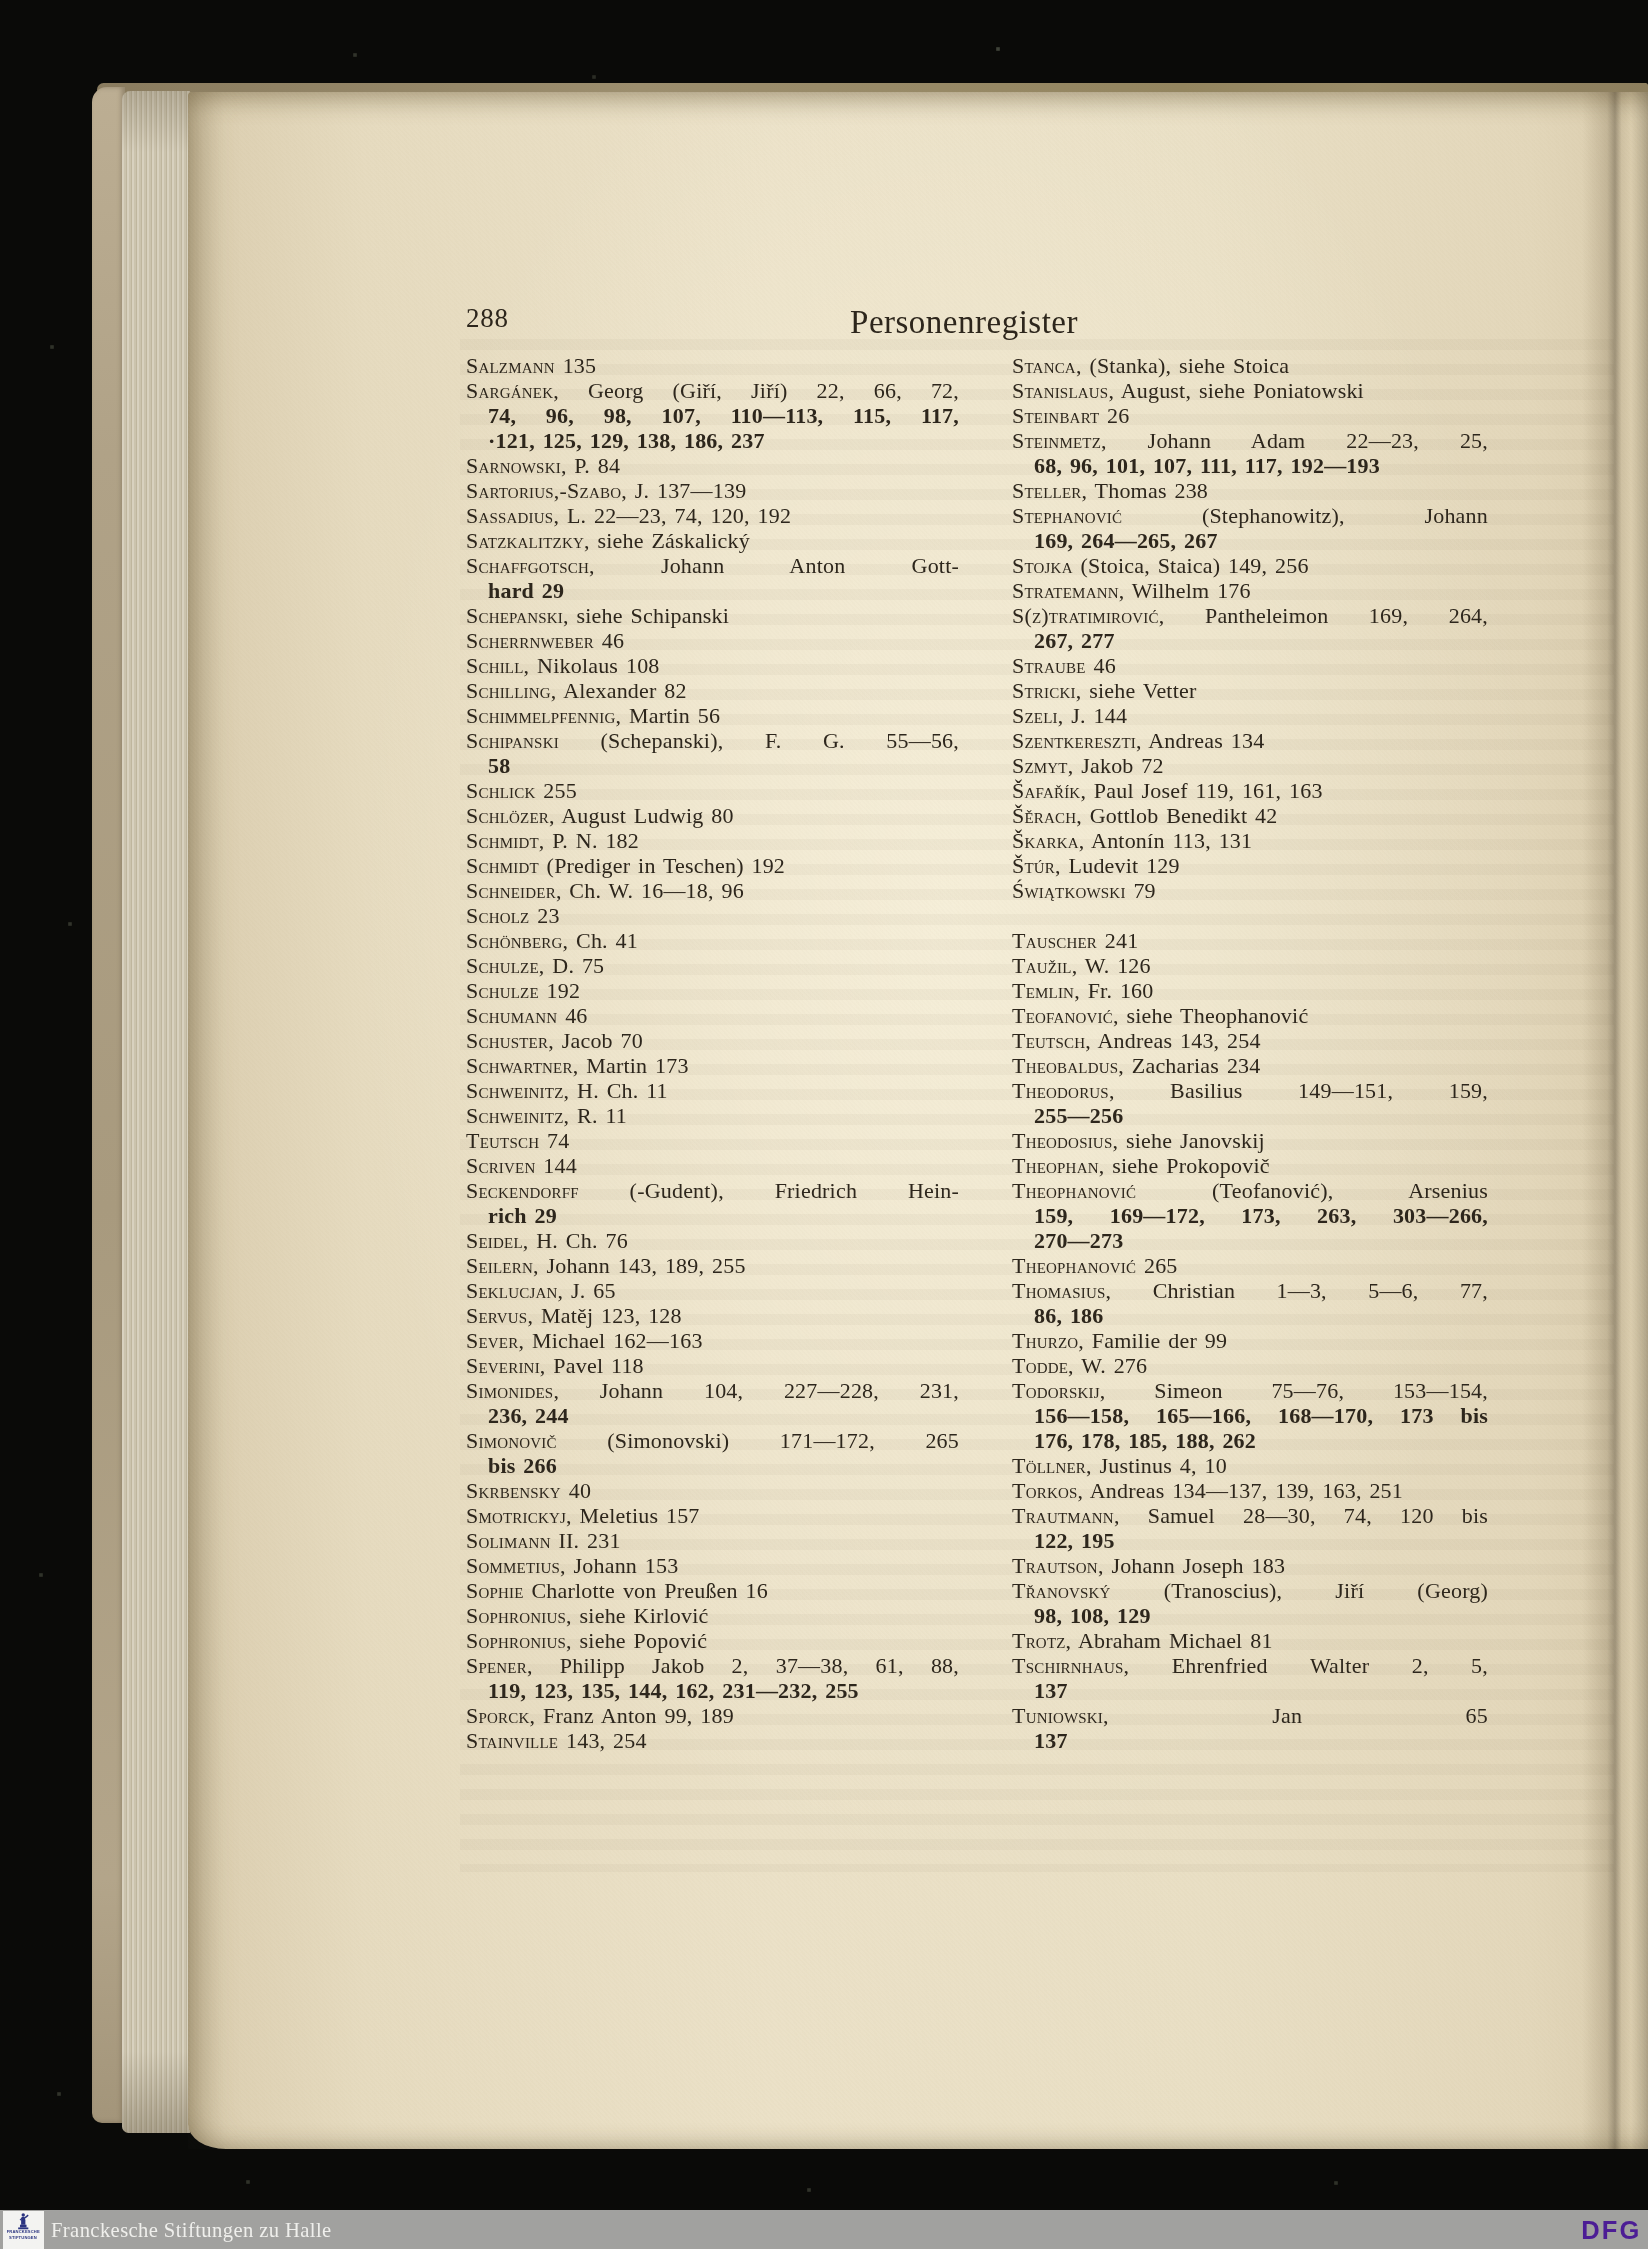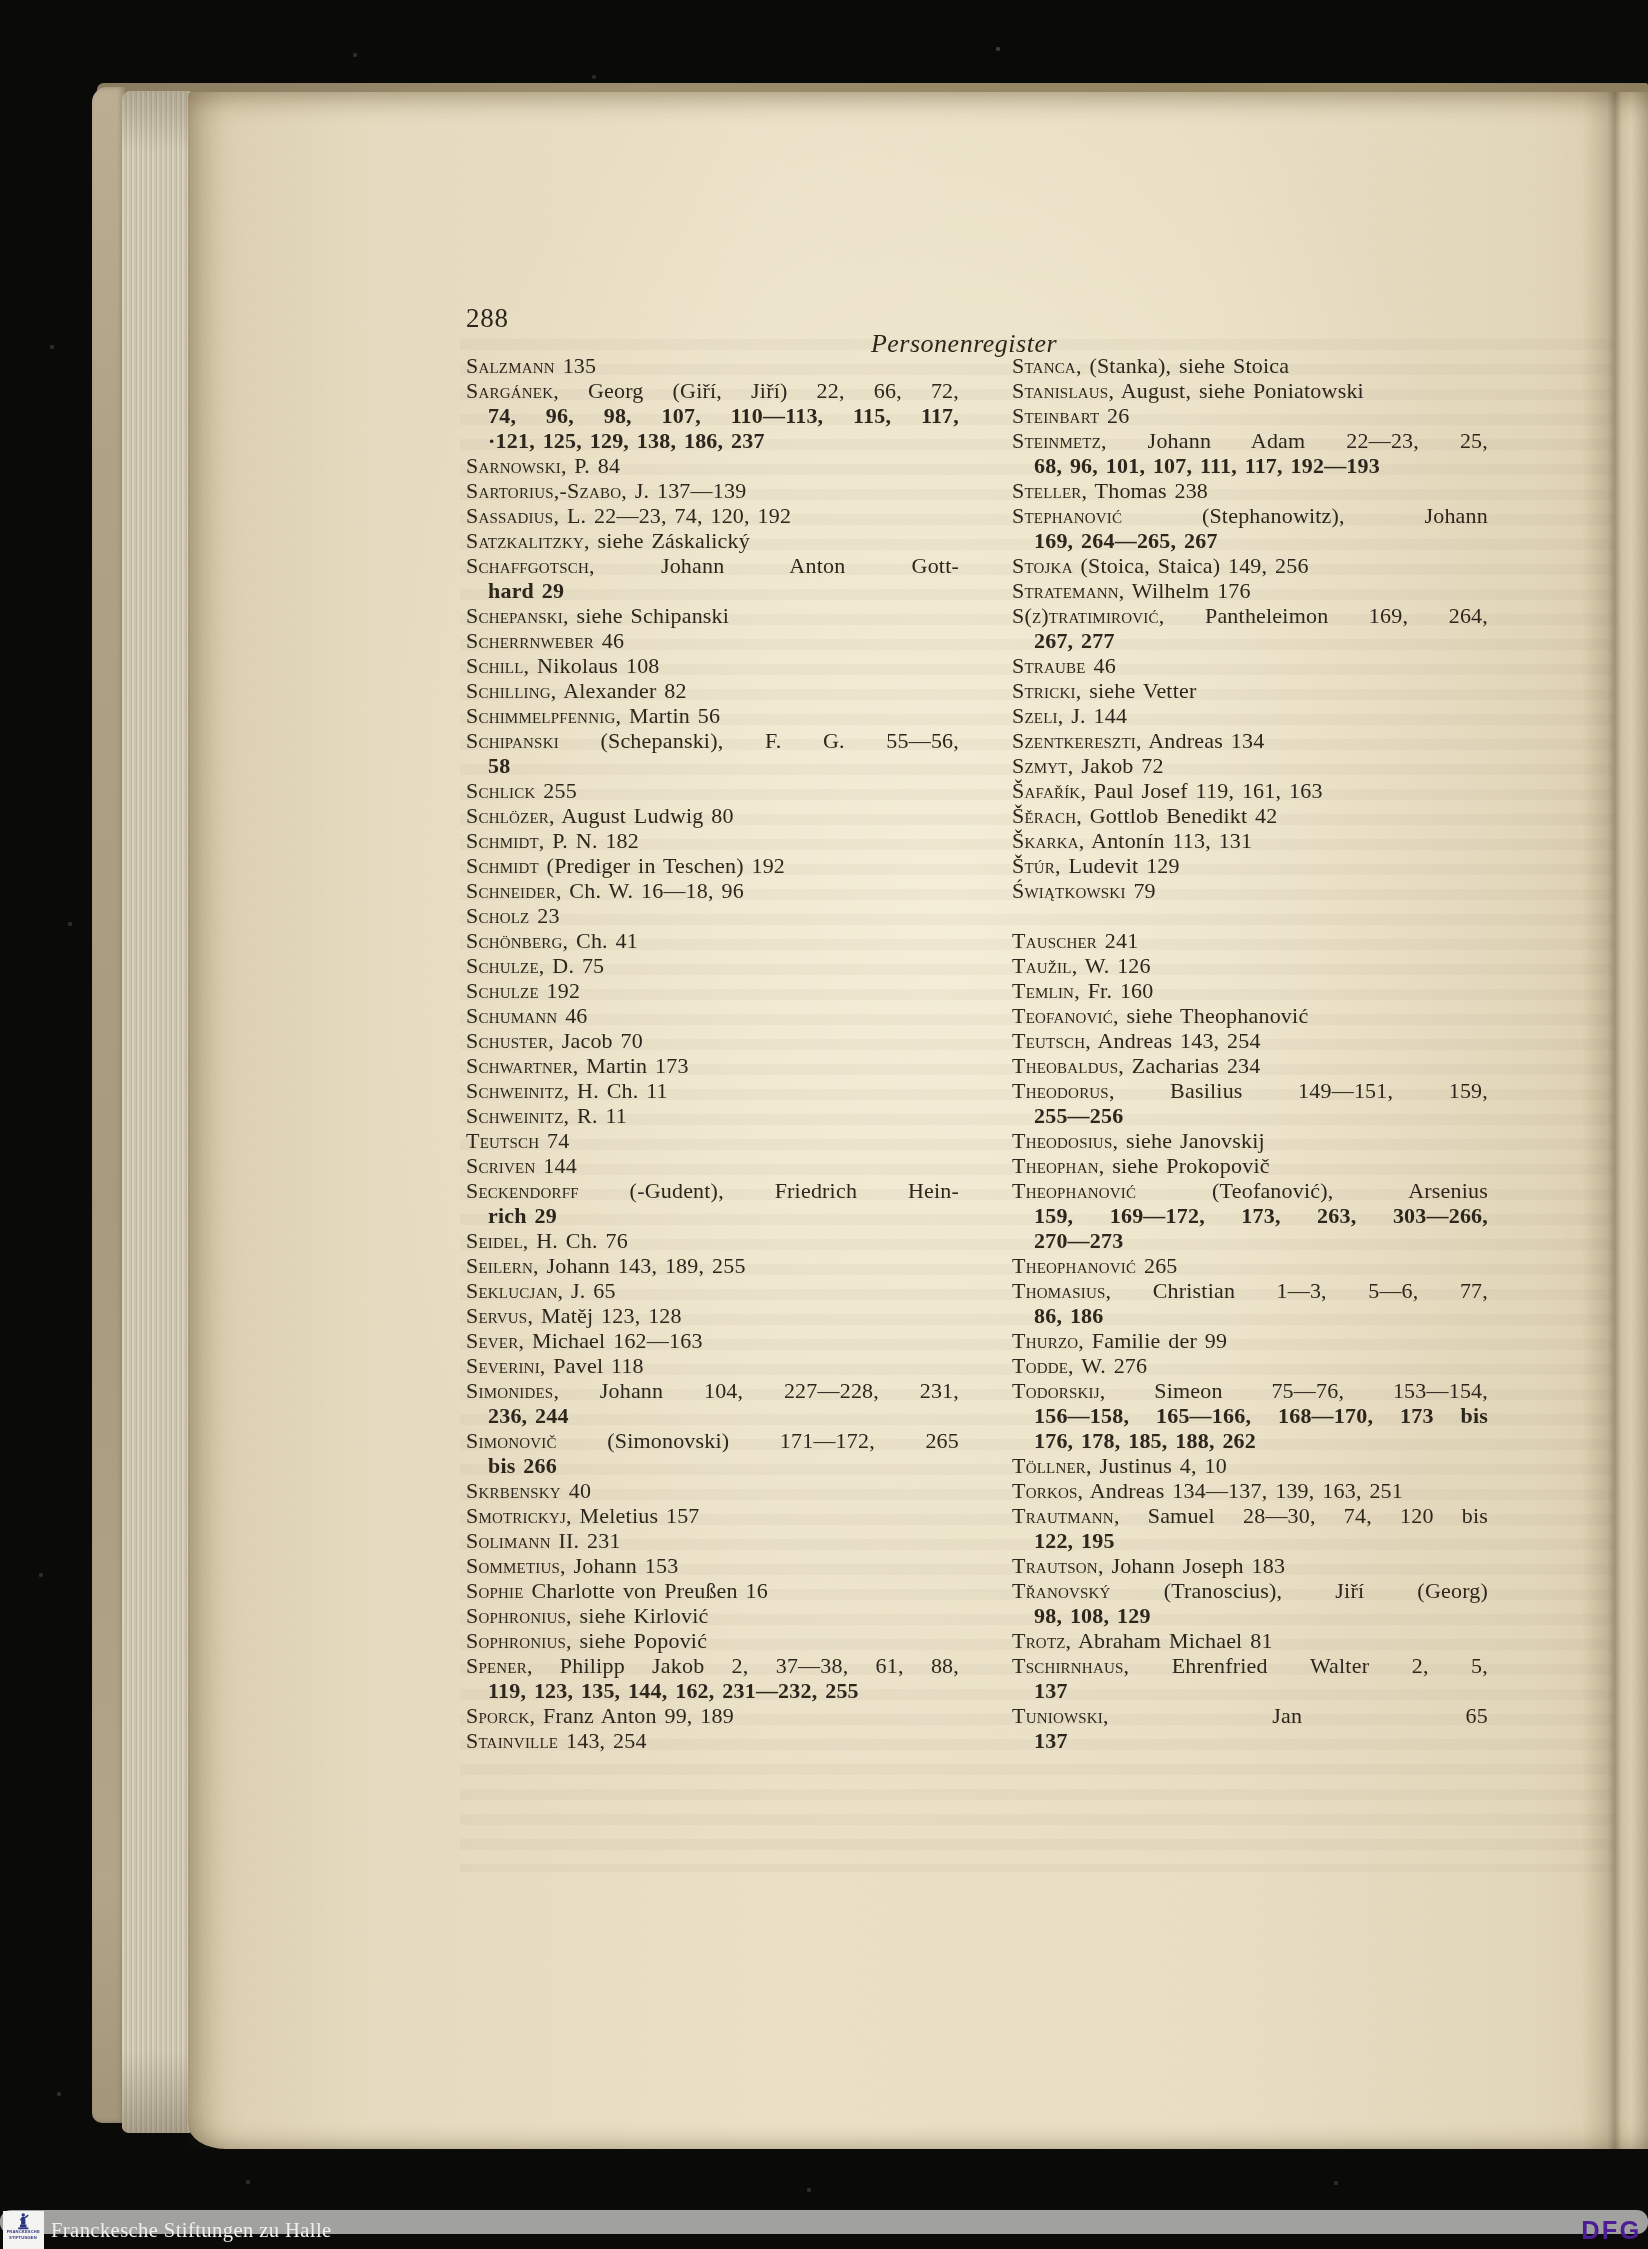--- a/index.html
+++ b/index.html
@@ -41,30 +41,30 @@
       inset 0 -13px 20px -10px rgba(90,75,45,.30);
     color:#2d261c;}
   .grain{position:absolute;inset:0;pointer-events:none;opacity:.5;
     background:repeating-linear-gradient(48deg,rgba(120,105,75,.03) 0 1.6px,rgba(255,255,255,.02) 1.6px 3.3px);}
   .bleed{position:absolute;left:272px;top:247px;width:1154px;height:1533px;pointer-events:none;
     background:repeating-linear-gradient(180deg,rgba(128,114,90,.055) 0 10.7px,rgba(128,114,90,0) 10.7px 25px);}
   .gutter{position:absolute;left:1394px;top:0;width:66px;height:100%;pointer-events:none;
     background:linear-gradient(90deg,rgba(0,0,0,0) 0%,rgba(95,80,52,.20) 38%,rgba(50,40,24,.36) 50%,rgba(95,80,52,.10) 60%,rgba(0,0,0,0) 74%,rgba(0,0,0,.14) 100%);}
   
   .pagenum{position:absolute;left:278px;top:211px;font-size:27px;letter-spacing:0.8px;}
-  .runtitle{position:absolute;left:776px;top:212px;font-size:26px;font-style:italic;letter-spacing:0.5px;transform:translateX(-50%);left:776px;margin-top:25px;}
+  .runtitle{position:absolute;left:776px;top:212px;font-size:33px;letter-spacing:0.5px;transform:translateX(-50%);left:776px;}
   .col{position:absolute;top:261px;}
   .col-left{left:278px;width:493px;}
   .col-right{left:824px;width:476px;}
   .line{height:25px;line-height:25px;font-size:22px;letter-spacing:0.2px;word-spacing:2.1px;white-space:nowrap;}
   .line.cont{padding-left:22px;font-weight:bold;}
   .line.just{white-space:normal;text-align:justify;text-align-last:justify;}
   .sc{font-variant:small-caps;}
   
-  .footer-bar{position:absolute;left:0;top:2210px;width:1648px;height:24px;background:#a1a19f;border-radius:11px;}
+  .footer-bar{position:absolute;left:0;top:2210px;width:1648px;height:40px;background:#a1a19f;}
   .logo-box{position:absolute;left:2.5px;top:0.8px;width:41px;height:39px;background:#f3f3f1;
     display:flex;flex-direction:column;align-items:center;justify-content:flex-start;}
   .logo-glyph{margin-top:1.6px;height:18px;}
   .logo-line{font-family:"Liberation Sans","DejaVu Sans",sans-serif;font-weight:bold;
     font-size:5px;line-height:5.4px;letter-spacing:0.2px;color:#2b3480;transform:scale(.82);transform-origin:center top;white-space:nowrap;}
   .footer-title{position:absolute;left:51px;top:0;height:40px;line-height:40px;
     font-size:20.6px;letter-spacing:0.4px;color:#efefec;}
   .dfg{position:absolute;right:6.6px;top:0;height:40px;line-height:41px;
     font-family:"Liberation Sans","DejaVu Sans",sans-serif;font-weight:bold;
     font-size:25.5px;letter-spacing:2.1px;color:#4c1d95;}

